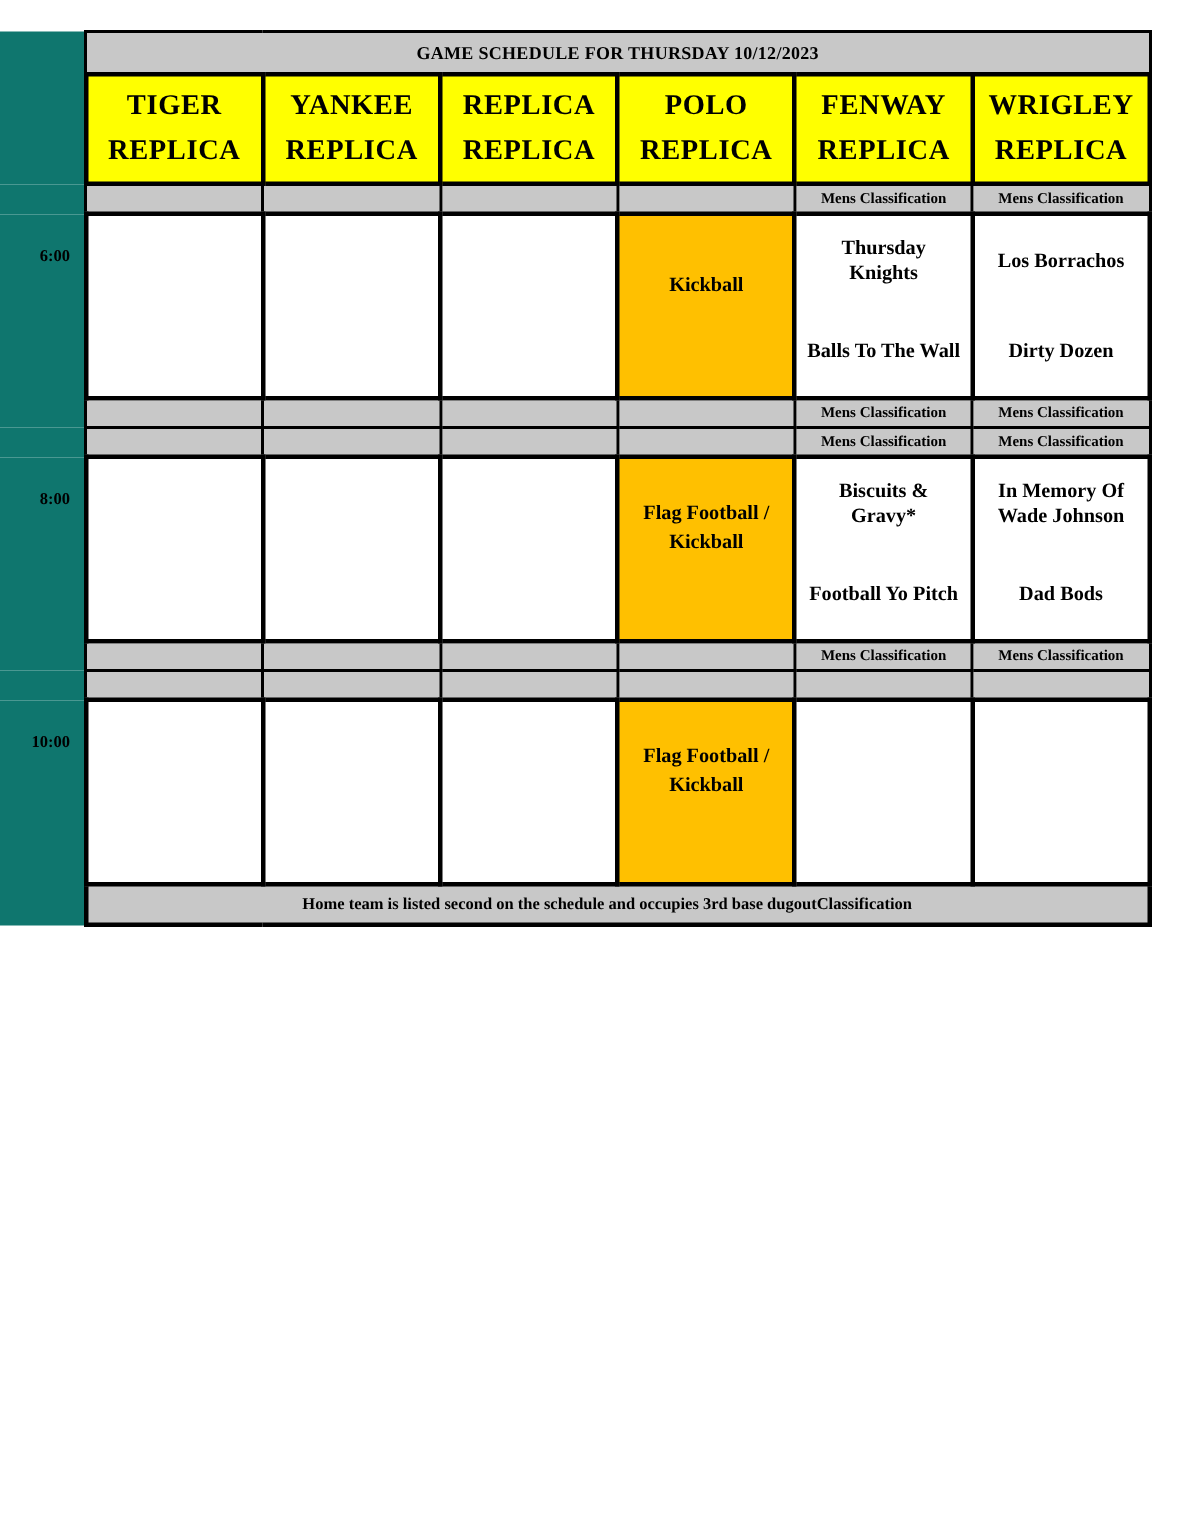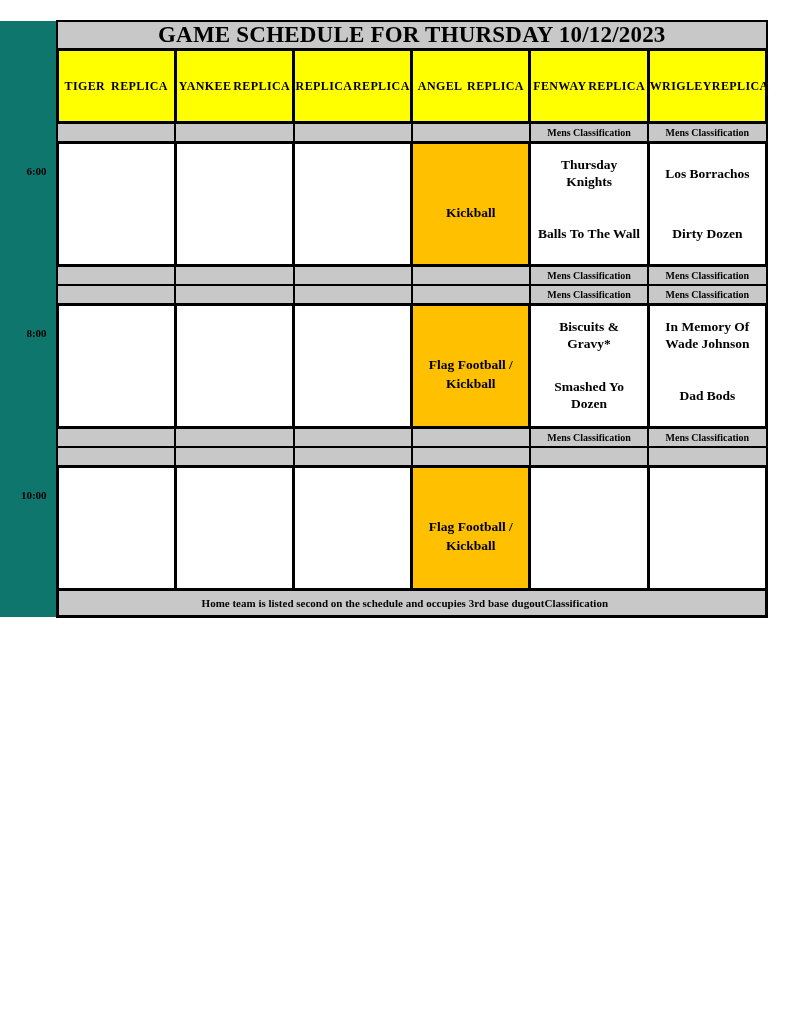--- a/index.html
+++ b/index.html
@@ -27,37 +27,37 @@
     padding-top: 22px;
     padding-right: 9px;
   }
 
   td.title-cell {
     background: var(--gray, #C8C8C8);
     border: 2px solid #000;
     height: 26px;
     text-align: center;
     vertical-align: middle;
-    font-size: 23px;
+    font-size: 12px;
     letter-spacing: 0.2px;
   }
 
   td.venue-cell {
     background: var(--yellow, #FFFF00);
     border: 3px solid #000;
     height: 70px;
     vertical-align: middle;
   }
   .venue-inner {
     height: 70px;
     display: flex;
-    flex-direction: row;
+    flex-direction: column;
     justify-content: space-evenly;
     align-items: center;
-    font-size: 12px;
+    font-size: 19px;
     letter-spacing: 0.4px;
   }
 
   td.sep-cell {
     background: var(--gray, #C8C8C8);
     border: 2px solid #000;
     height: 17px;
     text-align: center;
     vertical-align: middle;
     font-size: 10px;
@@ -74,21 +74,20 @@
   td.polo-cell { background: var(--orange, #FFC000); }
   .polo-inner {
     height: 92px;
     display: flex;
     align-items: center;
     justify-content: center;
     text-align: center;
     font-size: 13.5px;
     padding: 0 10px;
     line-height: 1.4;
-    margin-top: 23px;
   }
   .games {
     height: 120px;
     display: flex;
     flex-direction: column;
   }
   .game {
     flex: 1;
     display: flex;
     align-items: center;
@@ -152,21 +151,21 @@
             </div>
     </td>
     <td class="venue-cell">
       <div class="venue-inner">
               <span>REPLICA</span>
               <span>REPLICA</span>
             </div>
     </td>
     <td class="venue-cell">
       <div class="venue-inner">
-              <span>ANGEL</span>
+              <span>POLO</span>
               <span>REPLICA</span>
             </div>
     </td>
     <td class="venue-cell">
       <div class="venue-inner">
               <span>FENWAY</span>
               <span>REPLICA</span>
             </div>
     </td>
     <td class="venue-cell col-last">
@@ -234,21 +233,21 @@
     <td class="gutter time-gutter">8:00</td>
     <td class="body-cell col-first"></td>
     <td class="body-cell"></td>
     <td class="body-cell"></td>
     <td class="body-cell polo-cell">
       <div class="polo-inner">Flag Football / Kickball</div>
     </td>
     <td class="body-cell">
       <div class="games">
         <div class="game">Biscuits &amp; Gravy*</div>
-        <div class="game">Smashed Yo Dozen</div>
+        <div class="game">Football Yo Pitch</div>
       </div>
     </td>
     <td class="body-cell col-last">
       <div class="games">
         <div class="game">In Memory Of Wade Johnson</div>
         <div class="game">Dad Bods</div>
       </div>
     </td>
   </tr>
 

